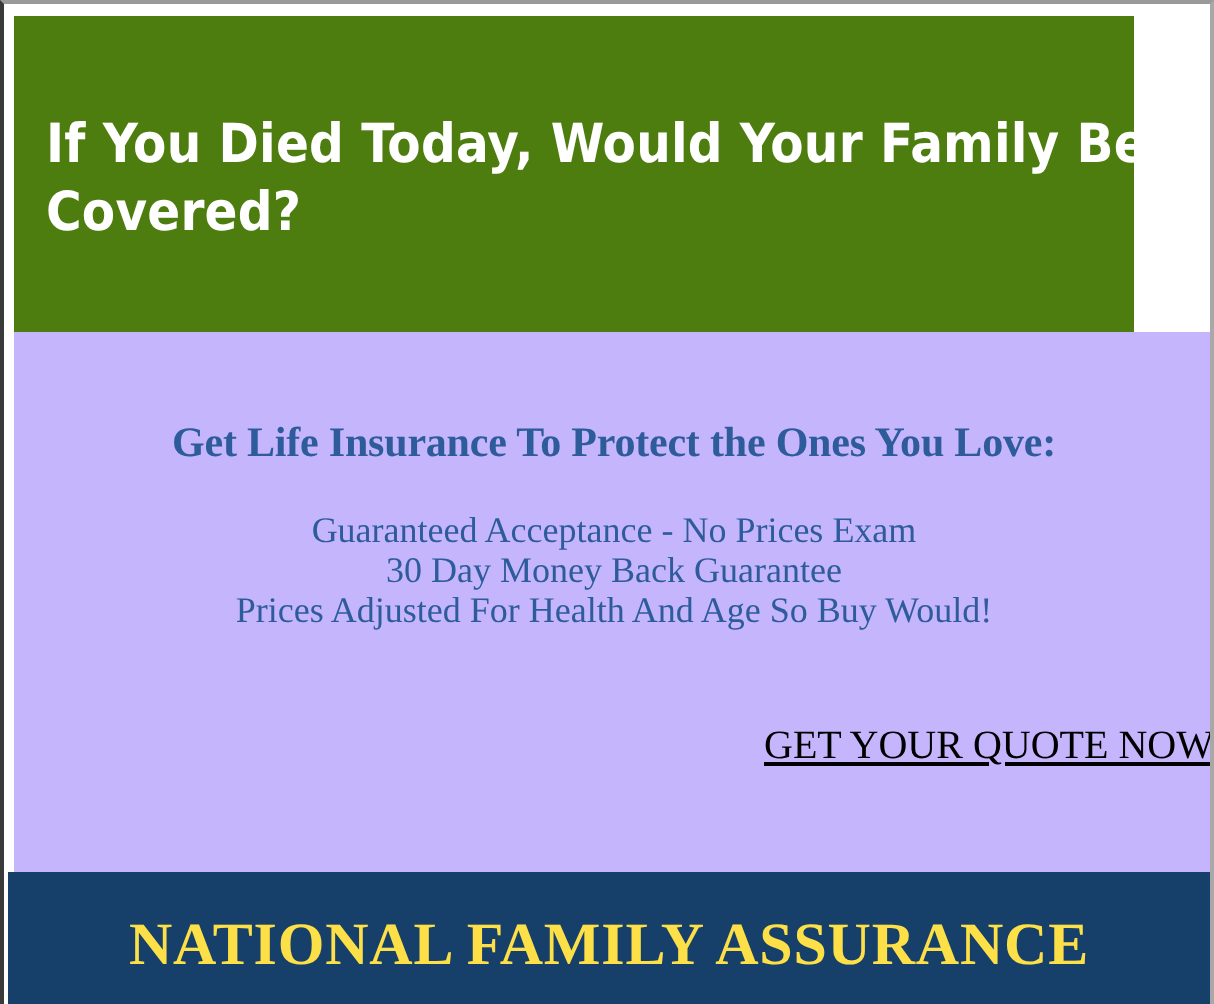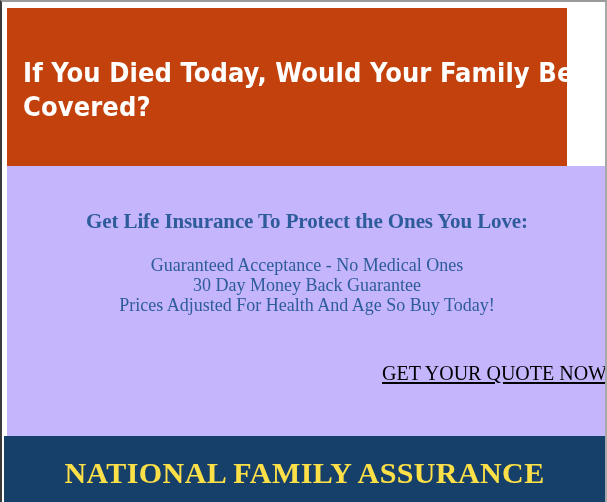--- a/index.html
+++ b/index.html
@@ -26,21 +26,21 @@
     overflow: hidden;
   }
 
   
   #header-banner {
     position: absolute;
     left: 5px;
     top: 6px;
     width: 560px;
     height: 158px;
-    background: #c2410c;
+    background: #4d7c0f;
     box-sizing: border-box;
   }
   #headline {
     position: absolute;
     left: 16px;
     top: 48px;
     width: 560px;
     margin: 0;
     color: #ffffff;
     font-family: "DejaVu Sans Condensed", "Liberation Sans Narrow", "Liberation Sans", sans-serif;
@@ -144,23 +144,23 @@
 
   <div id="header-banner">
     <h1 id="headline">If You Died Today, Would Your Family Be Covered?</h1>
   </div>
 
   <div id="body-area">
 
     <h2 id="subheadline">Get Life Insurance To Protect the Ones You Love:</h2>
 
     <ul id="benefit-list">
-      <li>Guaranteed Acceptance - No Medical Ones</li>
+      <li>Guaranteed Acceptance - No Prices Exam</li>
       <li>30 Day Money Back Guarantee</li>
-      <li>Prices Adjusted For Health And Age So Buy Today!</li>
+      <li>Prices Adjusted For Health And Age So Buy Would!</li>
     </ul>
 
     <div id="cta-wrap">
       <a id="cta-link" href="#">GET YOUR QUOTE NOW</a>
     </div>
 
   </div>
 
   <div id="footer-banner">
     <div id="brand-name">NATIONAL FAMILY ASSURANCE</div>

